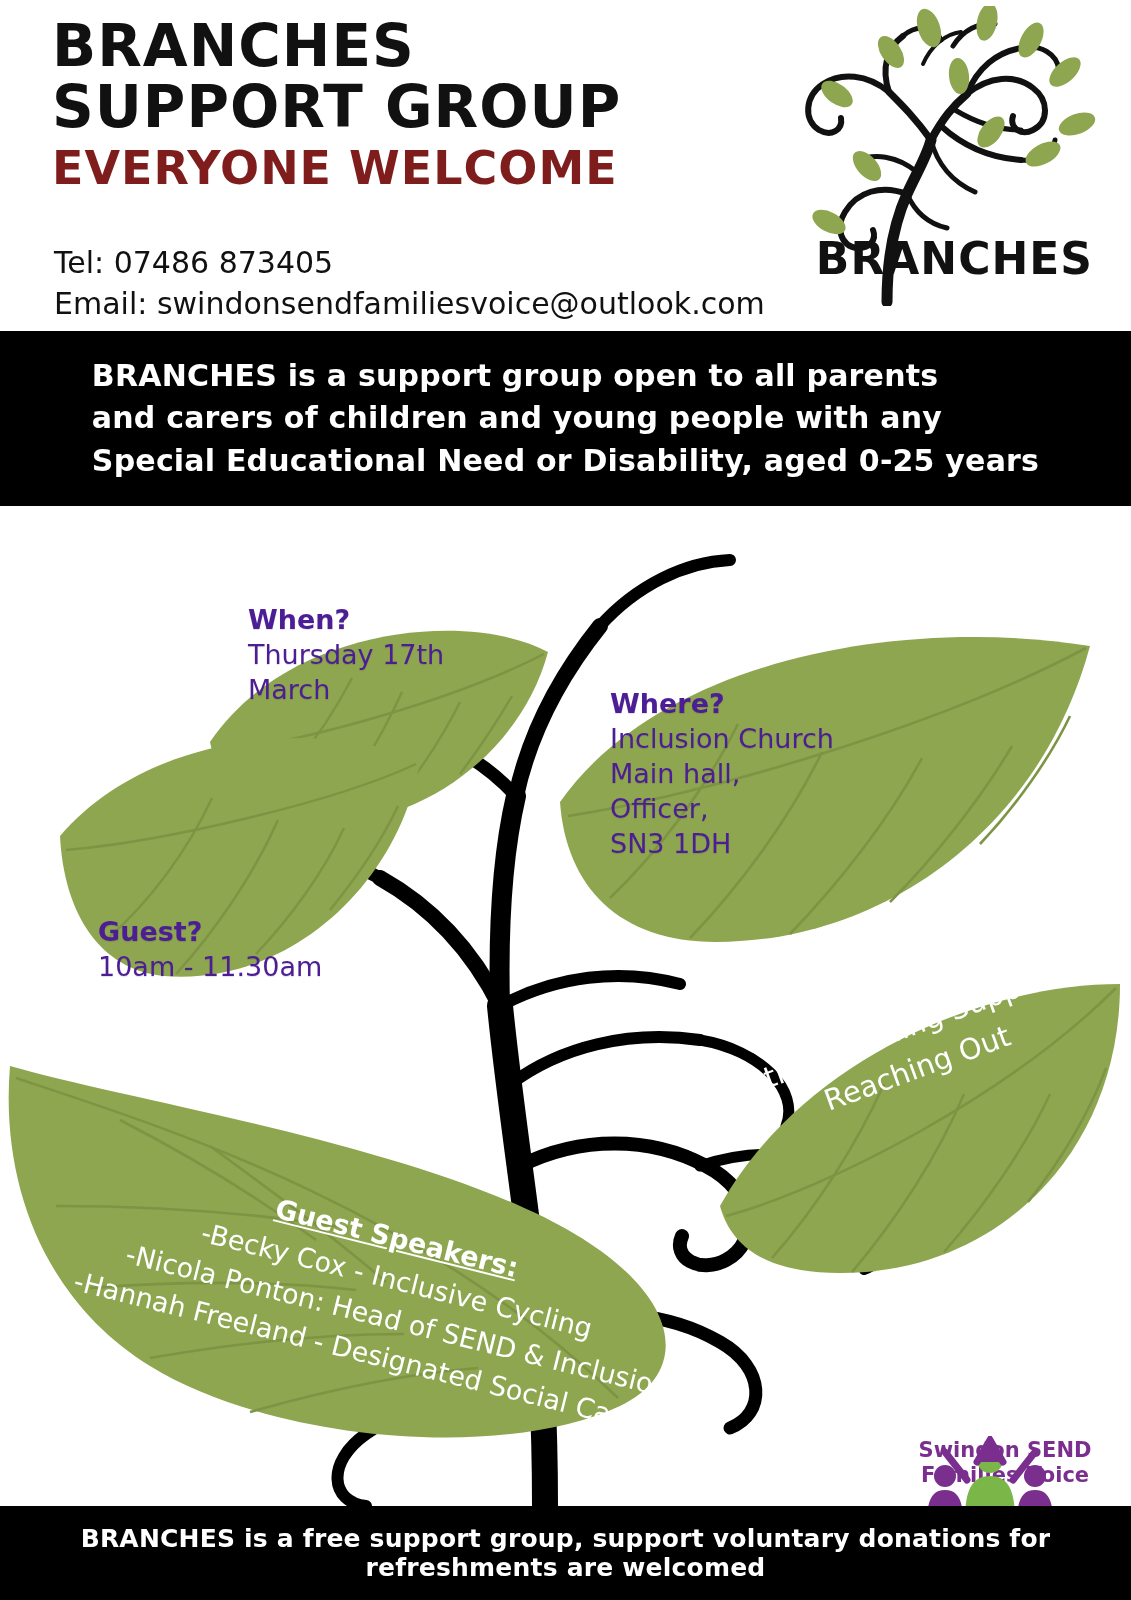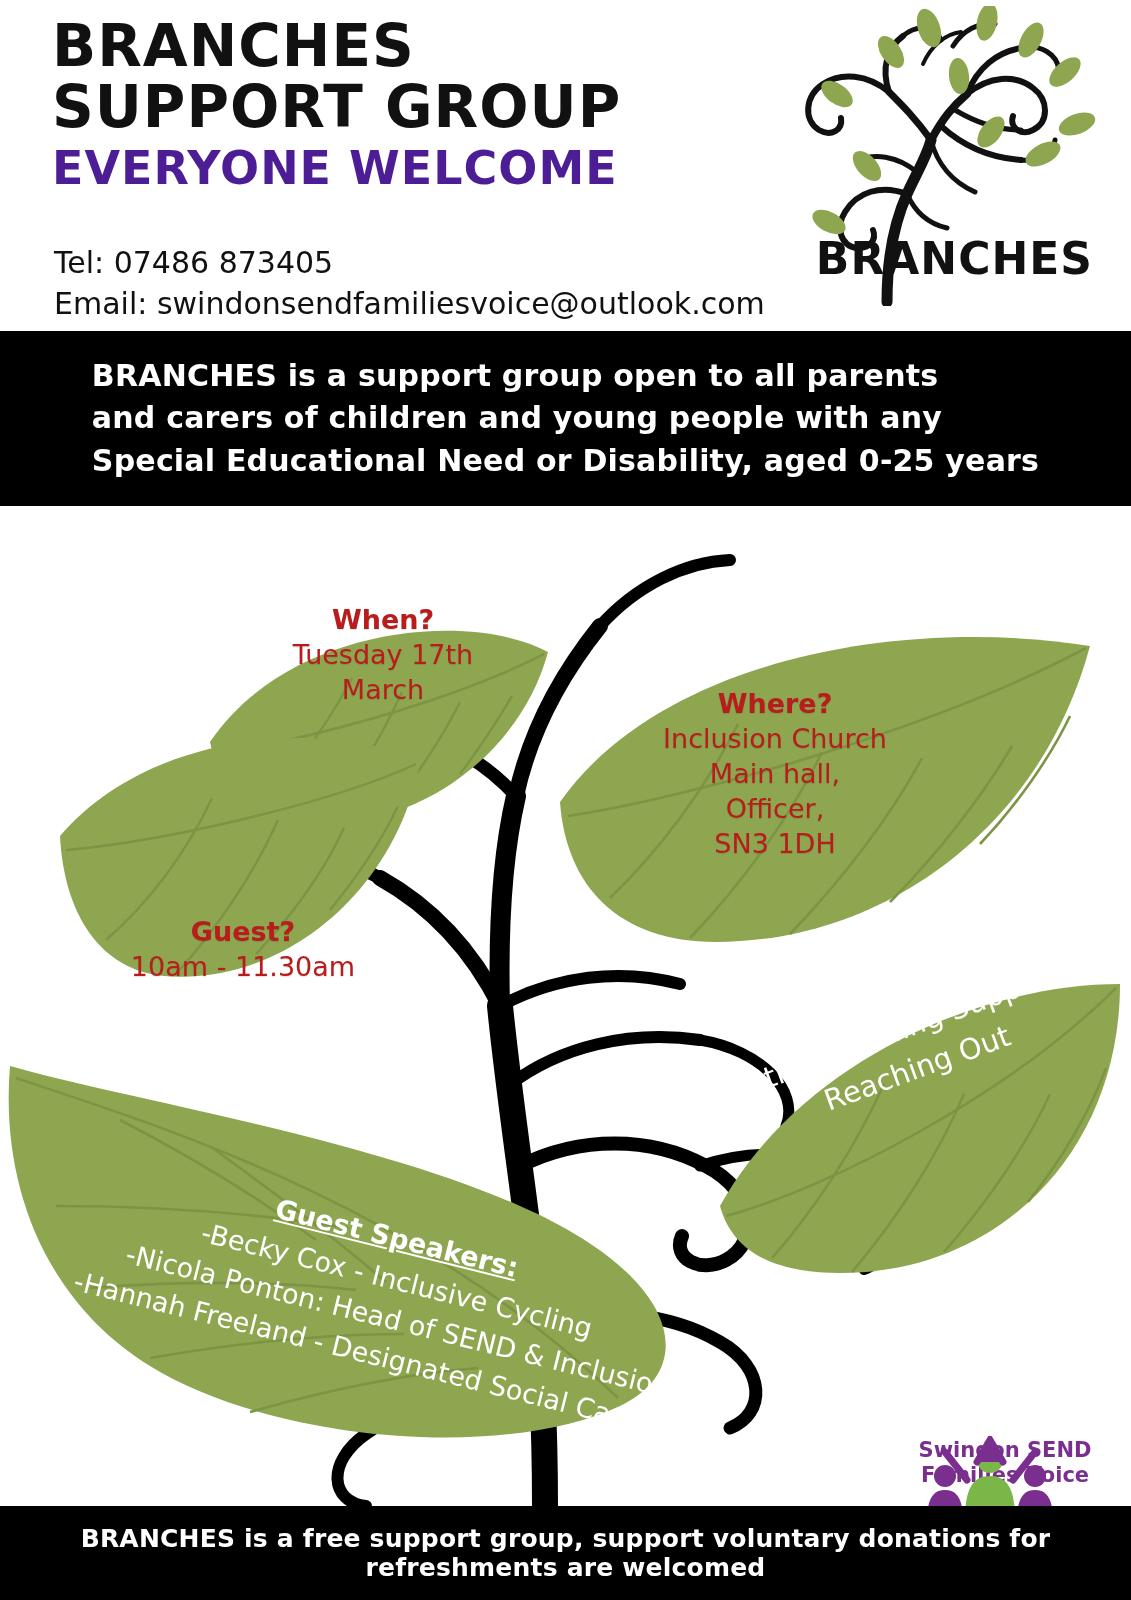--- a/index.html
+++ b/index.html
@@ -39,21 +39,21 @@
     line-height: 1.06;
     letter-spacing: 1px;
     color: #111111;
   }
   .title-line3 {
     font-family: "DejaVu Sans", sans-serif;
     font-weight: bold;
     font-size: 46px;
     line-height: 1.3;
     letter-spacing: 1px;
-    color: #4c1d95;
+    color: #7f1d1d;
   }
   .contact {
     position: absolute;
     left: 54px;
     top: 243px;
     font-size: 30px;
     line-height: 1.36;
     color: #111111;
   }
   .contact div { white-space: nowrap; }
@@ -108,22 +108,21 @@
     width: 1131px;
     height: 1000px;
     background: #ffffff;
     overflow: hidden;
   }
   .art svg { position: absolute; left: 0; top: 0; }
 
   
   .leaf-text {
     position: absolute;
-    color: #b91c1c;
-    text-align: center;
+    color: #4c1d95;
     font-size: 27px;
     line-height: 1.3;
     text-shadow: 0 1px 1px rgba(0,0,0,0.12);
   }
   .leaf-text .hd {
     font-weight: bold;
     display: block;
   }
 
   #when-text  { left: 248px; top: 96px;  width: 270px; }
@@ -357,21 +356,21 @@
             <path d="M250 906 C320 886 404 868 478 862"></path>
             <path d="M120 614 C190 650 256 690 316 734"></path>
             <path d="M210 640 C270 684 330 728 386 776"></path>
           </g>
         </g>
       </g>
     </svg>
 
     <div class="leaf-text" id="when-text">
       <span class="hd">When?</span>
-      <span>Tuesday 17th</span><br>
+      <span>Thursday 17th</span><br>
       <span>March</span>
     </div>
 
     <div class="leaf-text" id="where-text">
       <span class="hd">Where?</span>
       <span>Inclusion Church</span><br>
       <span>Main hall,</span><br>
       <span>Officer,</span><br>
       <span>SN3 1DH</span>
     </div>

